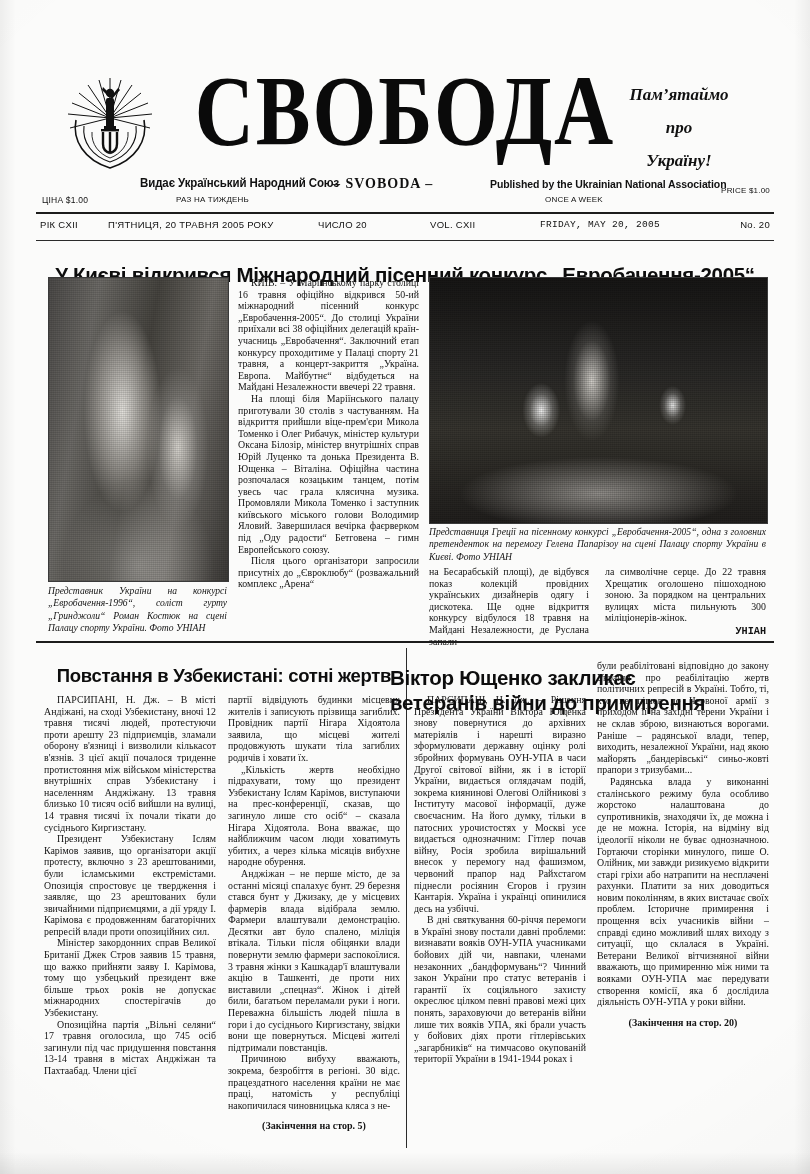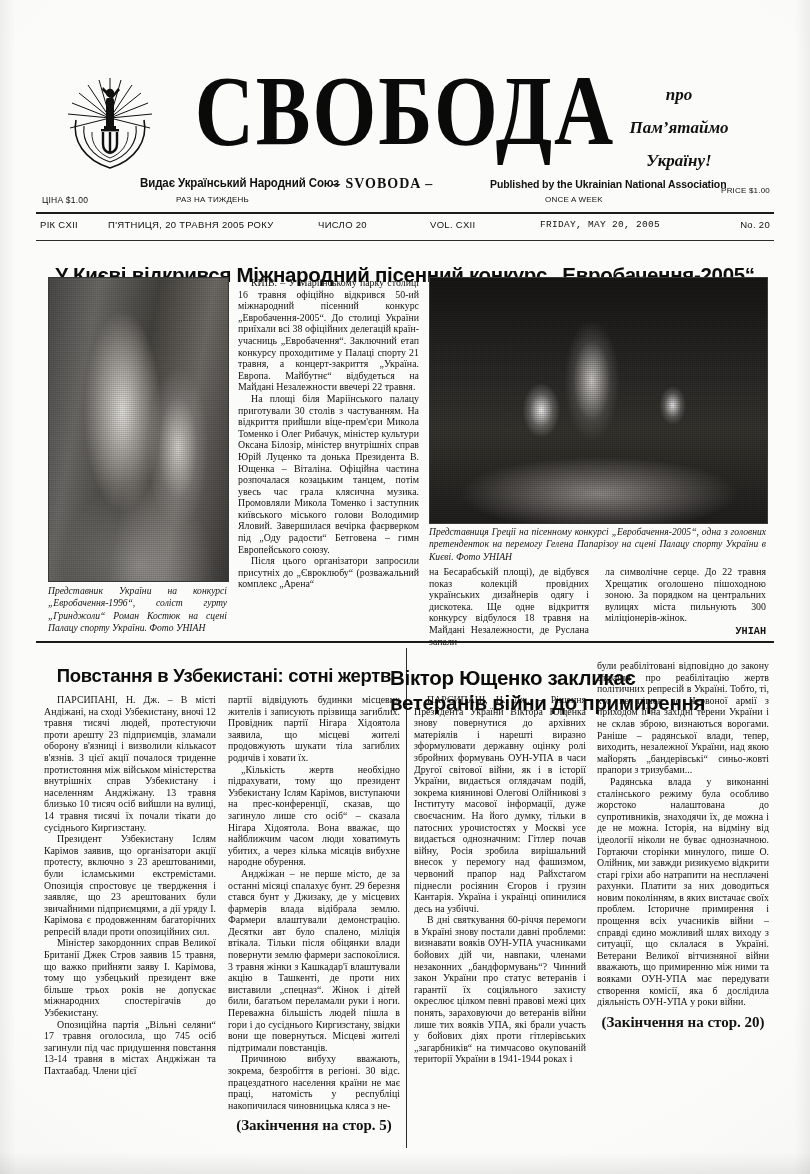--- a/index.html
+++ b/index.html
@@ -202,21 +202,21 @@
     font-size: 9.9px;
     line-height: 11.6px;
     text-align: justify;
     color: #131313;
     hyphens: auto;
     -webkit-hyphens: auto;
   }
   .col p { margin: 0; text-indent: 13px; }
   .col p.noindent { text-indent: 0; }
   .col p.agency { text-indent: 0; text-align: right; font-weight: 700; font-size: 10.2px; margin-top: 2px; font-family: Liberation Mono, monospace; }
-  .col p.jump { text-indent: 0; text-align: center; font-weight: 700; font-size: 15px; margin-top: 9px; }
+  .col p.jump { text-indent: 0; text-align: center; font-weight: 700; font-size: 10px; margin-top: 9px; }
 
   #lead-col-a { left: 238px; top: 277px; width: 181px; }
   #lead-col-b { left: 429px; top: 566px; width: 160px; }
   #lead-col-c { left: 605px; top: 566px; width: 161px; }
 
   
   #rule-mid { top: 641px; }
 
   .sub-headline {
     position: absolute;
@@ -303,22 +303,22 @@
           <g fill="#111">
             <path d="M48 58 L48 78 M41 58 L41 70 C41 75 44 78 48 79 M55 58 L55 70 C55 75 52 78 48 79" stroke="#111" stroke-width="2.4" fill="none"></path>
             <rect x="39" y="55" width="18" height="2.4"></rect>
           </g>
         </svg>
       </div>
 
       <div class="nameplate">СВОБОДА</div>
 
       <div class="slogan">
+        <div>Пам’ятаймо</div>
         <div>про</div>
-        <div>Пам’ятаймо</div>
         <div>Україну!</div>
       </div>
 
       <div class="mast-row1">
         <div class="mast-pub-ua">Видає Український Народний Союз</div>
         <div class="mast-svoboda">– SVOBODA –</div>
         <div class="mast-pub-en">Published by the Ukrainian National Association</div>
       </div>
 
       <div class="mast-row2">

